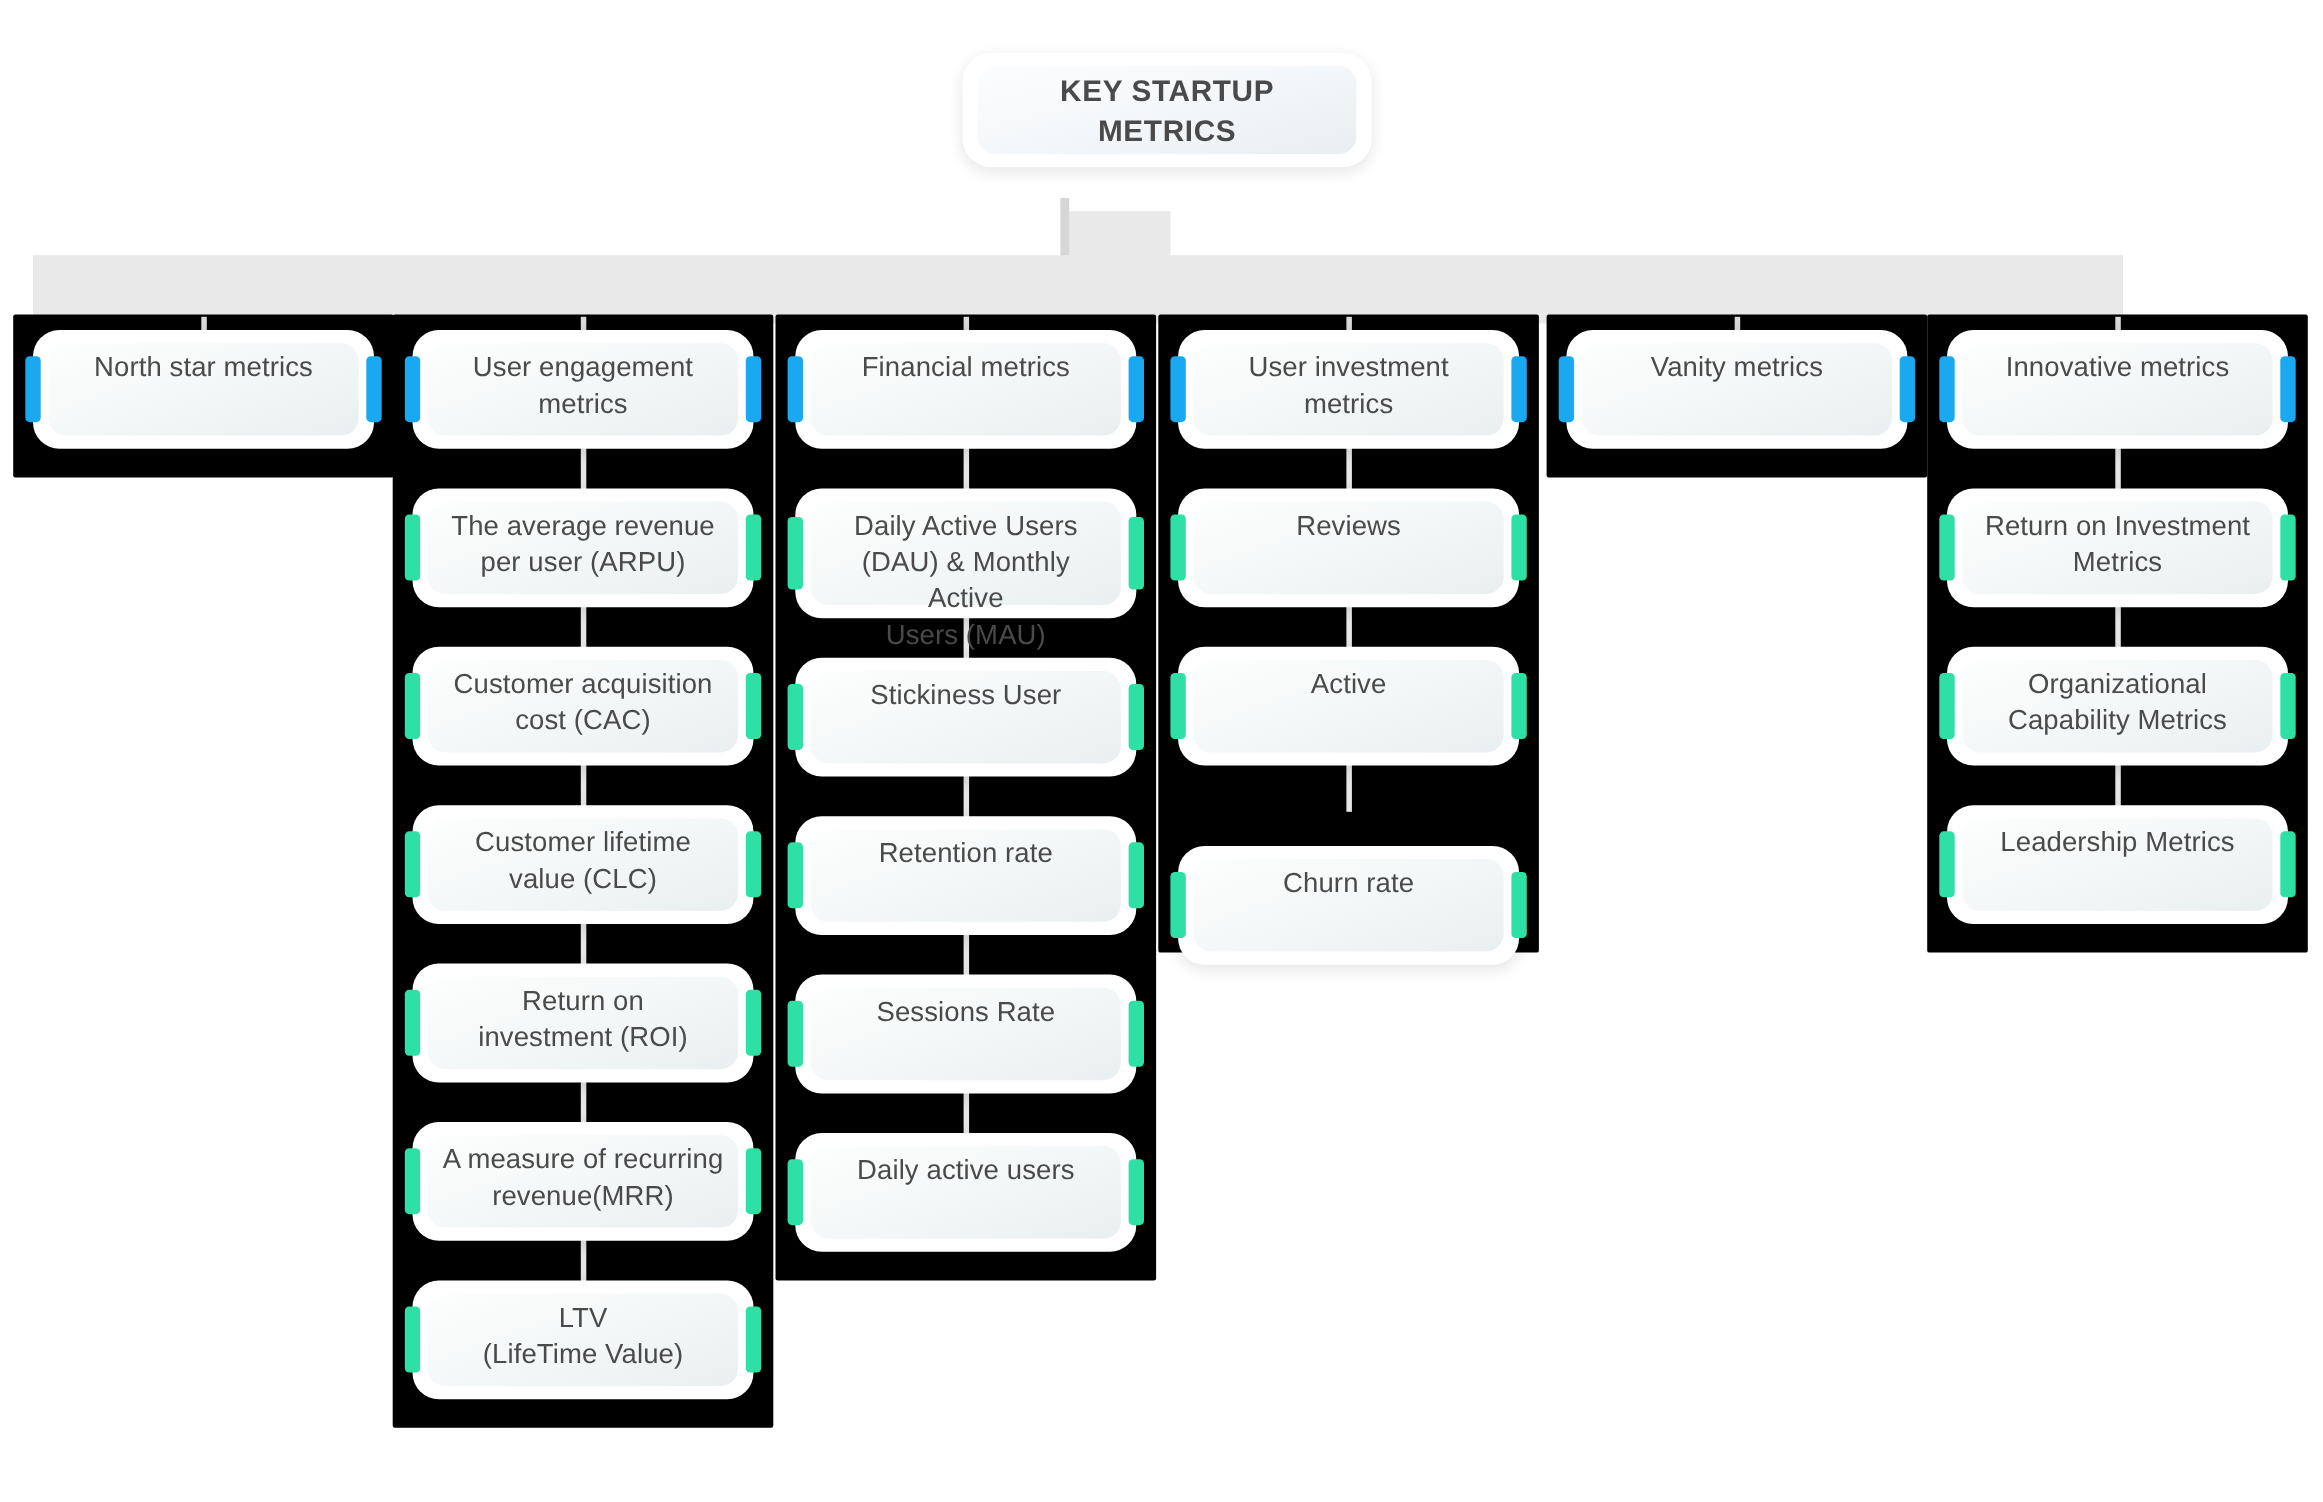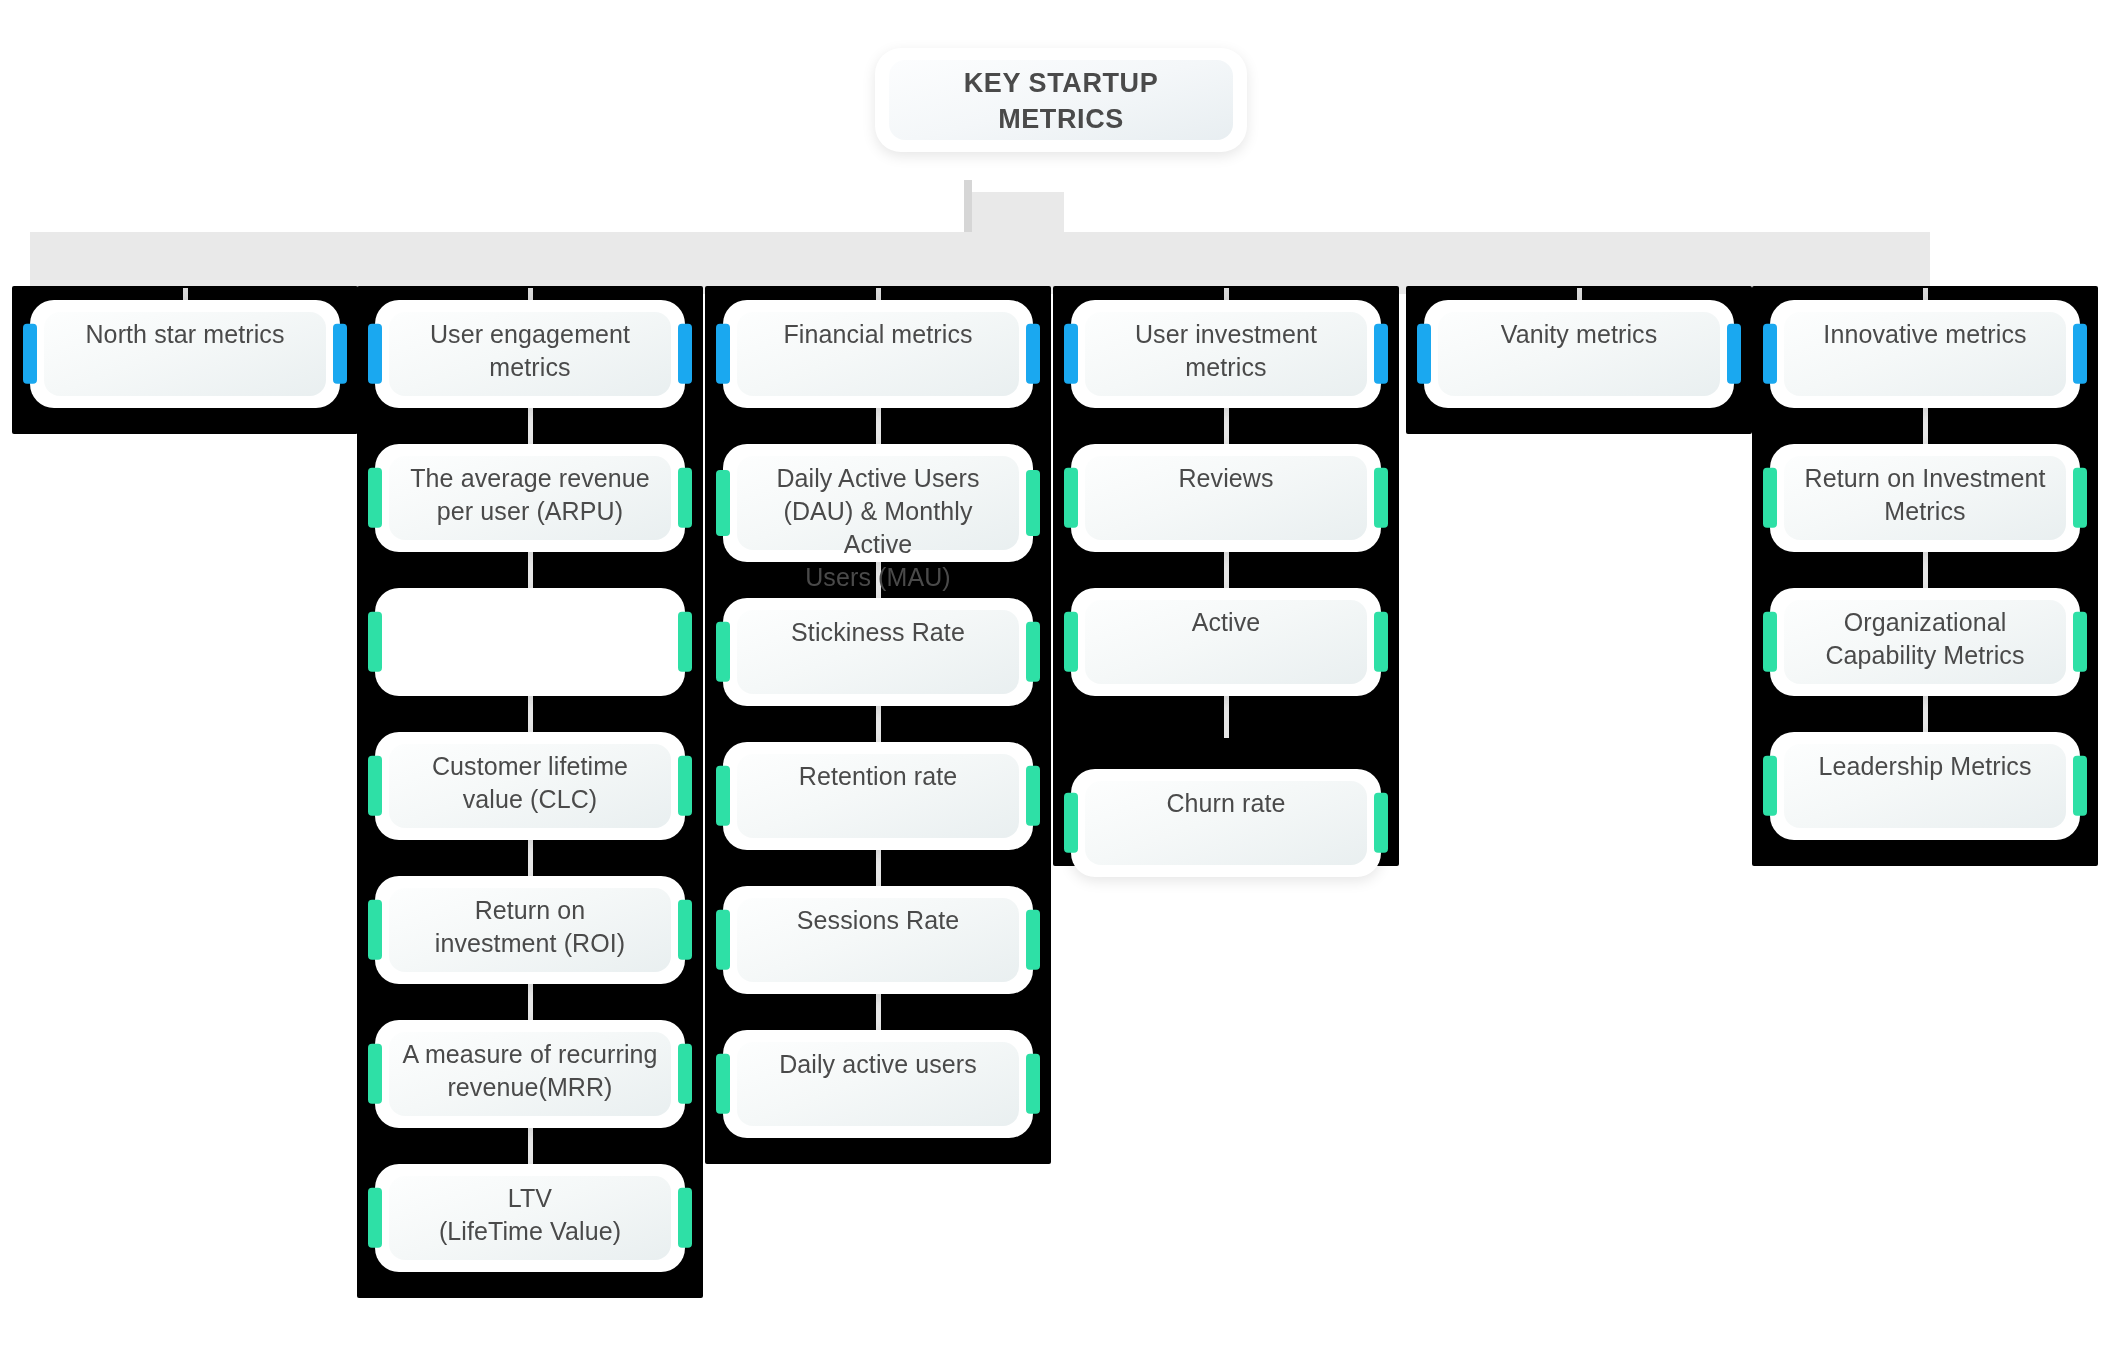--- a/index.html
+++ b/index.html
@@ -170,20 +170,24 @@
         <span class="tab left" style="background: rgb(46, 224, 166);"></span>
         <span class="tab right" style="background: rgb(46, 224, 166);"></span>
         <div class="inner">
           <span class="label">The average revenue
 per user (ARPU)</span>
         </div>
       </div>
       <div class="card" style="left: 375px; top: 588px; width: 310px; height: 108px; z-index: 2;">
         <span class="tab left" style="background: rgb(46, 224, 166);"></span>
         <span class="tab right" style="background: rgb(46, 224, 166);"></span>
+        <div class="inner">
+          <span class="label">Customer acquisition
+cost (CAC)</span>
+        </div>
       </div>
       <div class="card" style="left: 375px; top: 732px; width: 310px; height: 108px; z-index: 2;">
         <span class="tab left" style="background: rgb(46, 224, 166);"></span>
         <span class="tab right" style="background: rgb(46, 224, 166);"></span>
         <div class="inner">
           <span class="label">Customer lifetime
 value (CLC)</span>
         </div>
       </div>
       <div class="card" style="left: 375px; top: 876px; width: 310px; height: 108px; z-index: 2;">
@@ -230,21 +234,21 @@
         <div class="inner">
           <span class="label">Daily Active Users
 (DAU) &amp; Monthly Active
 Users (MAU)</span>
         </div>
       </div>
       <div class="card" style="left: 723px; top: 598px; width: 310px; height: 108px; z-index: 2;">
         <span class="tab left" style="background: rgb(46, 224, 166);"></span>
         <span class="tab right" style="background: rgb(46, 224, 166);"></span>
         <div class="inner">
-          <span class="label">Stickiness Rate</span>
+          <span class="label">Stickiness User</span>
         </div>
       </div>
       <div class="card" style="left: 723px; top: 742px; width: 310px; height: 108px; z-index: 2;">
         <span class="tab left" style="background: rgb(46, 224, 166);"></span>
         <span class="tab right" style="background: rgb(46, 224, 166);"></span>
         <div class="inner">
           <span class="label">Retention rate</span>
         </div>
       </div>
       <div class="card" style="left: 723px; top: 886px; width: 310px; height: 108px; z-index: 2;">

